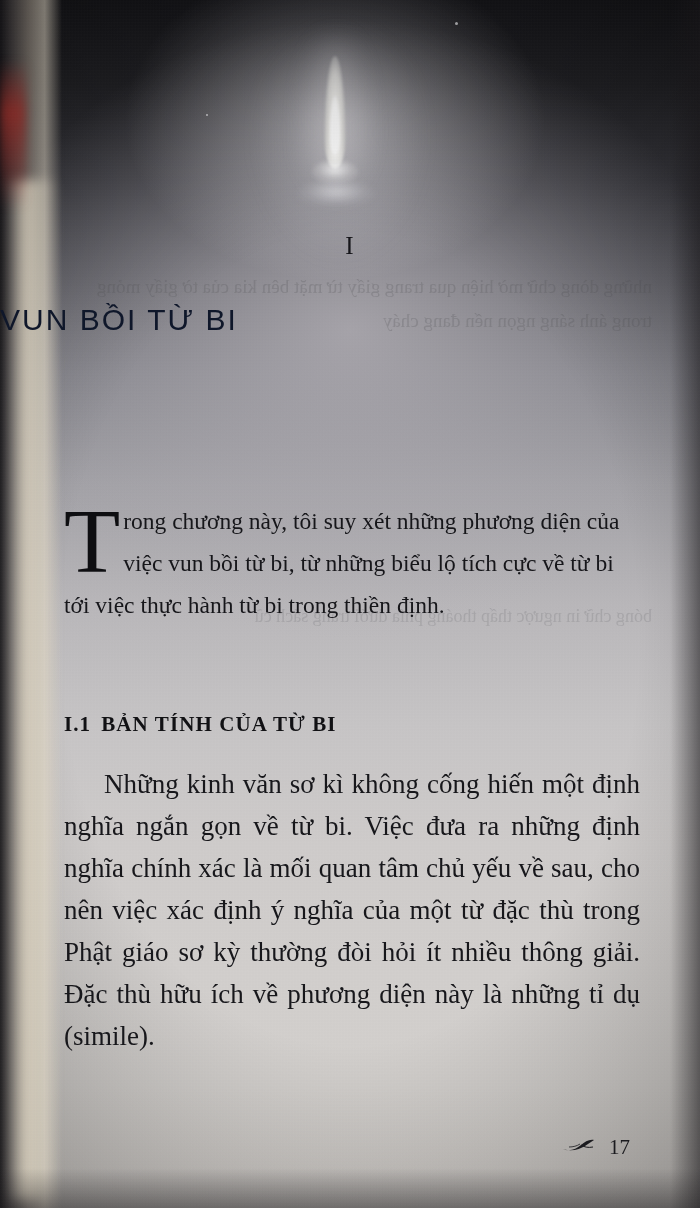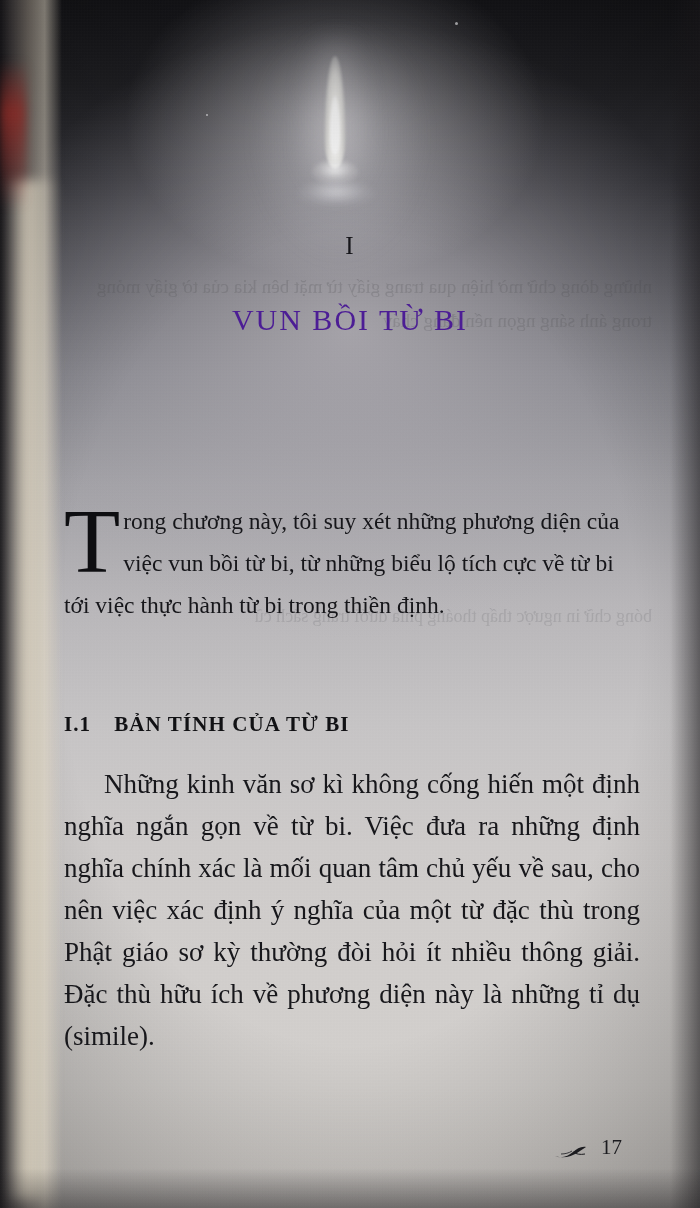--- a/index.html
+++ b/index.html
@@ -187,25 +187,25 @@
     text-align: center;
     font-size: 25px;
     letter-spacing: 1px;
     color: #16161a;
     font-family: "Liberation Serif", serif;
   }
   .chap-title {
     position: absolute;
     left: 0; right: 0;
     top: 303px;
-    text-align: center;
+    text-align: left;
     font-size: 30px;
     letter-spacing: 2.0px;
-    color: #4c1d95;
-    font-family: Liberation Serif, serif;
+    color: #0f172a;
+    font-family: Liberation Sans, sans-serif;
   }
 
   .intro {
     position: absolute;
     left: 64px; right: 62px;
     top: 500px;
     font-size: 23.5px;
     line-height: 42px;
     color: #16161a;
     text-align: left;
@@ -222,39 +222,39 @@
 
   .section-head {
     position: absolute;
     left: 64px;
     top: 712px;
     font-size: 21px;
     letter-spacing: 1.1px;
     font-weight: bold;
     color: #111114;
   }
-  .section-head .num { margin-right: 23px; }
+  .section-head .num { margin-right: 10px; }
 
   .body-para {
     position: absolute;
     left: 64px; right: 60px;
     top: 763px;
     font-size: 27px;
     line-height: 42px;
     color: #17171b;
     text-indent: 40px;
     text-align: justify;
   }
 
   .folio {
     position: absolute;
-    right: 78px;
+    right: 70px;
     bottom: 48px;
     display: flex;
-    align-items: flex-end;
+    align-items: flex-start;
     gap: 8px;
     font-size: 21px;
     color: #1b1b1f;
   }
   .folio-orn {
     display: inline-block;
     width: 40px; height: 18px;
     color: #1b1b1f;
   }
 </style>

